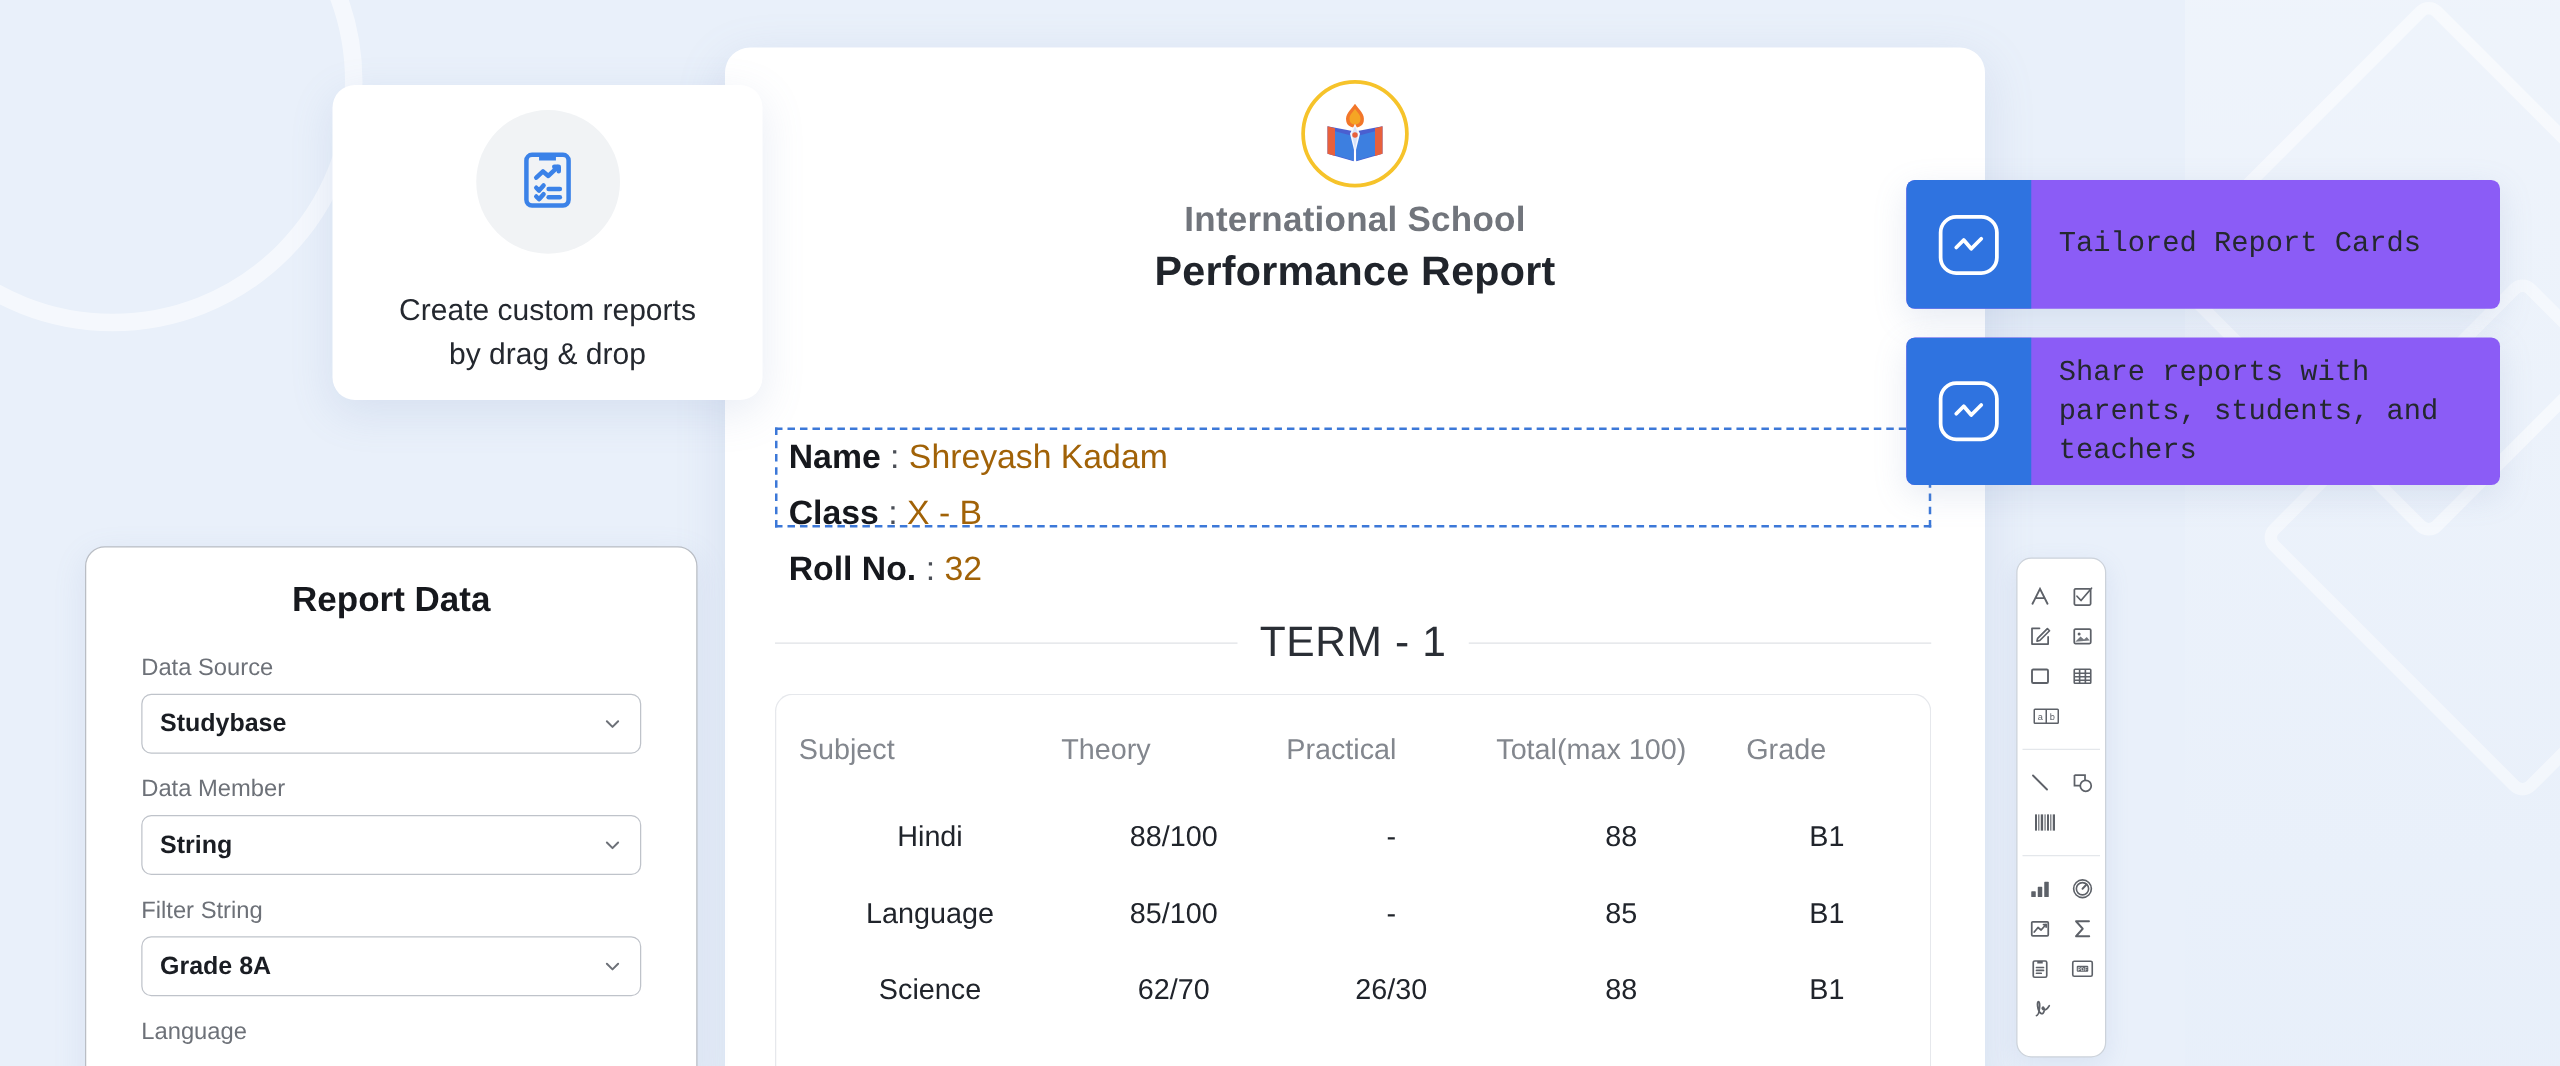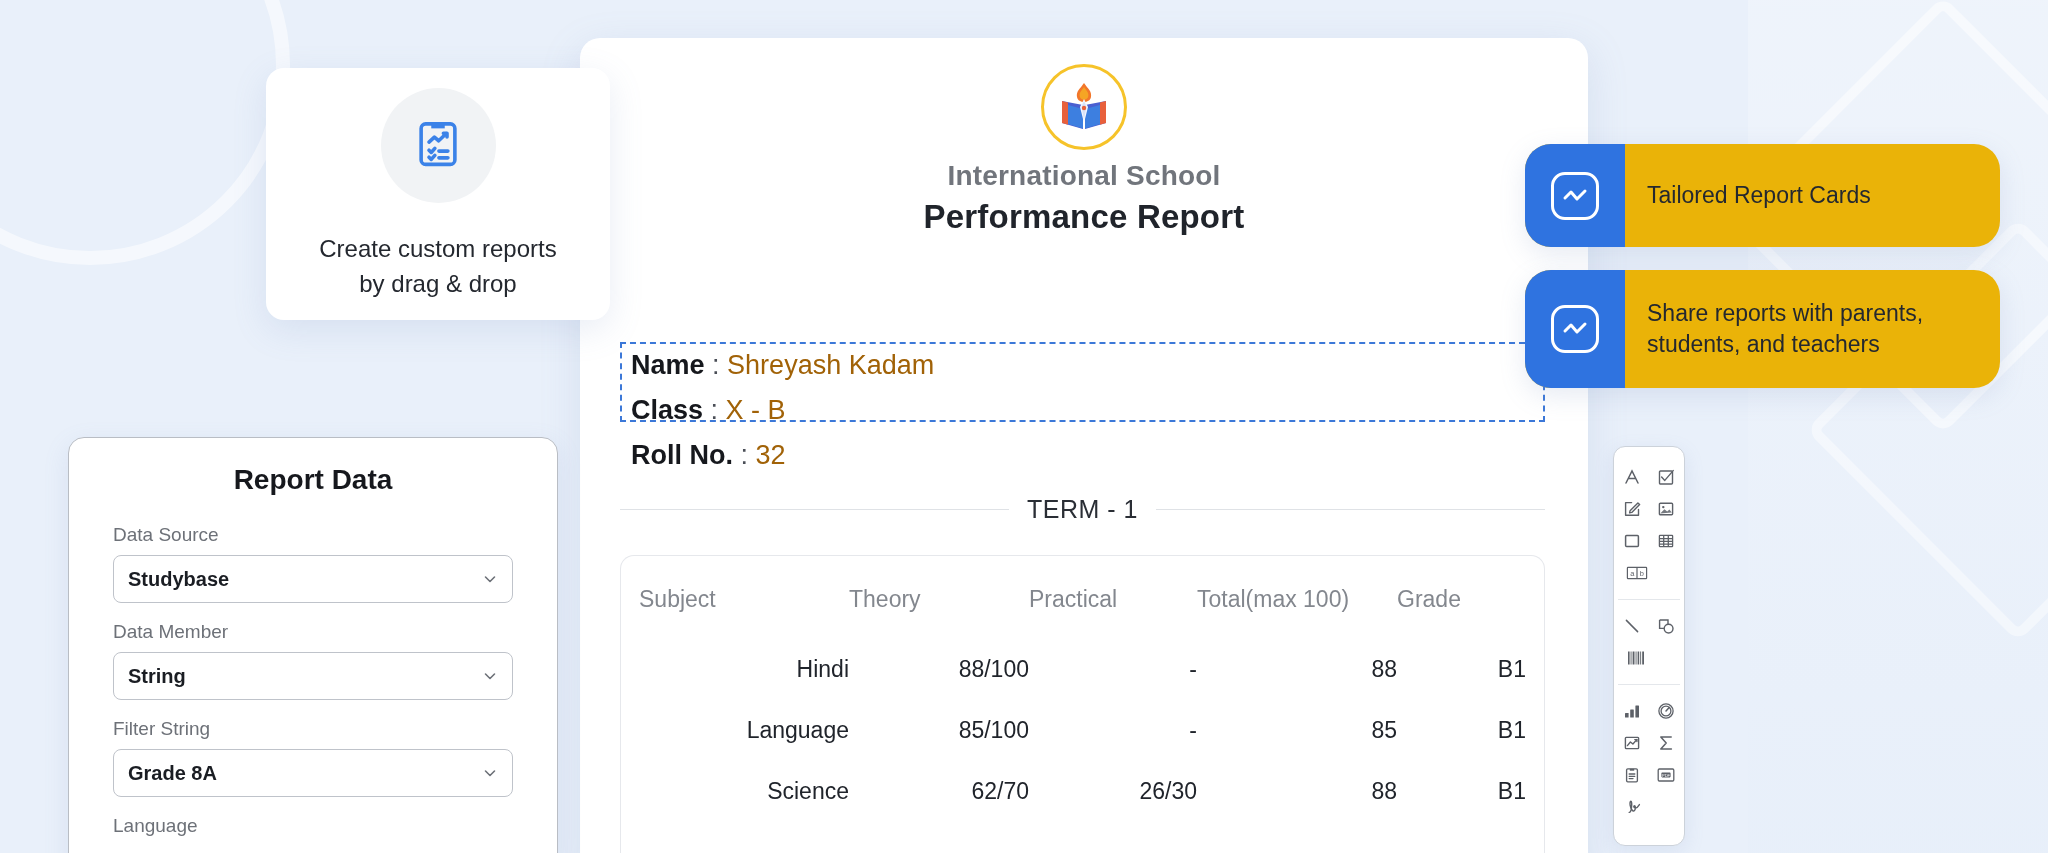--- a/index.html
+++ b/index.html
@@ -120,21 +120,21 @@
 
   
   .term-divider {
     position: absolute;
     left: 620px; top: 495px;
     width: 925px;
     display: flex; align-items: center; gap: 18px;
   }
   .term-rule { flex: 1; height: 1px; background: #dfe2e6; }
   .term-label {
-    font-size: 25px; color: #2a2e35; font-weight: 500;
+    font-size: 34px; color: #2a2e35; font-weight: 500;
     letter-spacing: 0.5px;
   }
 
   
   .marks-panel {
     position: absolute;
     left: 620px; top: 555px;
     width: 925px; height: 300px;
     border: 1px solid #e6e8ec;
     border-bottom: none;
@@ -144,21 +144,21 @@
   }
   table.marks { width: 100%; border-collapse: collapse; table-layout: fixed; }
   table.marks th {
     text-align: left;
     font-size: 23px;
     font-weight: 400;
     color: #83878e;
     padding: 30px 0 26px 0;
   }
   table.marks td {
-    text-align: right;
+    text-align: center;
     font-size: 23px;
     color: #20242b;
     font-weight: 400;
     padding: 17px 0;
   }
   .col-subject  { width: 210px; }
   .col-theory   { width: 180px; }
   .col-practical{ width: 168px; }
   .col-total    { width: 200px; }
   .col-grade    { width: auto; }
@@ -229,24 +229,25 @@
     font-size: 20px;
     color: #1a1d23;
     font-weight: 600;
   }
   .chev { width: 16px; height: 16px; color: #6d7178; flex: none; }
 
   
   .pill {
     position: absolute;
     display: flex;
-    border-radius: 26px;
+    border-radius: 7px;
     box-shadow: 0 8px 26px rgba(120,145,190,0.18);
     overflow: hidden;
-    background: #eab308;
+    background: #8b5cf6;
+    font-family: Liberation Mono, monospace;
   }
   .pill-1 { left: 1525px; top: 144px; width: 475px; height: 103px; }
   .pill-2 { left: 1525px; top: 270px; width: 475px; height: 118px; }
   .pill-icon {
     width: 100px; flex: none;
     background: #2f73e0;
     display: flex; align-items: center; justify-content: center;
   }
   .pill-icon-inner {
     width: 48px; height: 48px;

